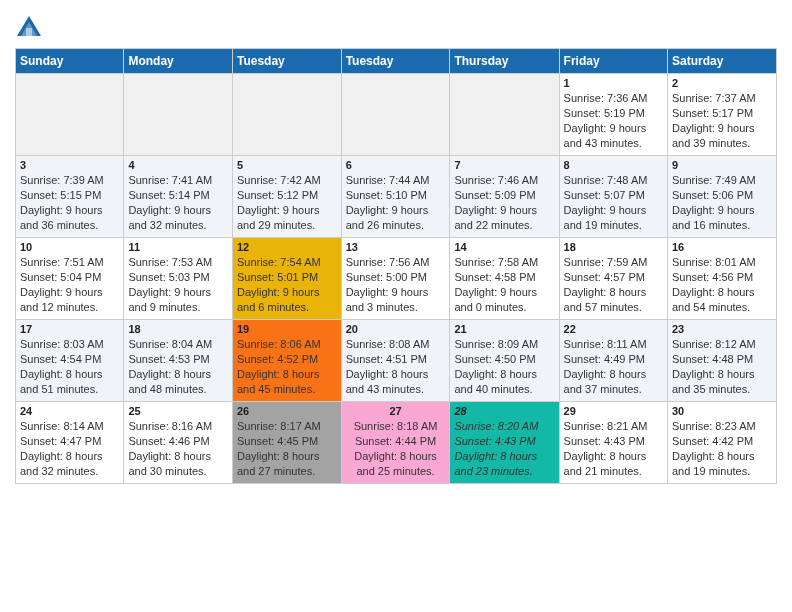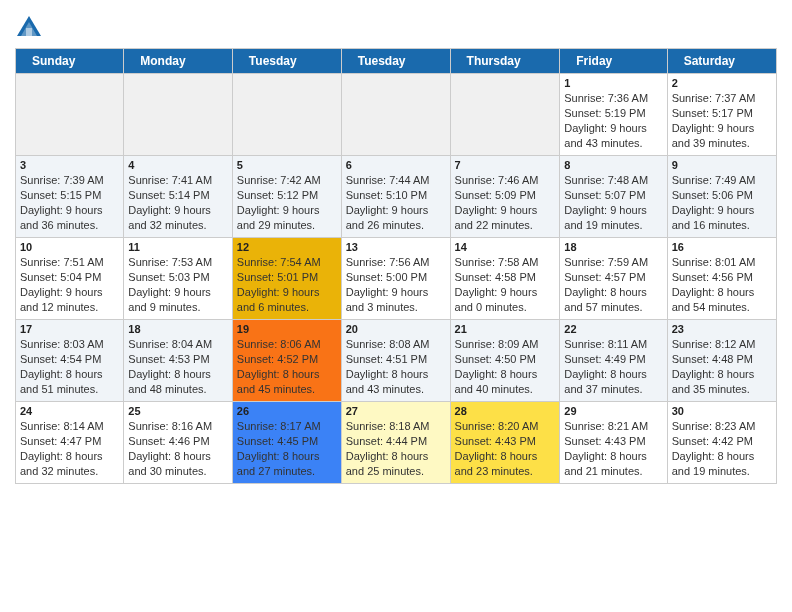--- a/index.html
+++ b/index.html
@@ -59,21 +59,21 @@
     }
     .calendar {
       width: 100%;
       border-collapse: collapse;
     }
     .calendar th {
       background-color: #1a6aad;
       color: #fff;
       font-size: 12px;
       font-weight: bold;
-      padding: 5px 16px;
+      padding: 5px 4px;
       text-align: left;
       border: 1px solid #ccc;
     }
     .calendar td {
       vertical-align: top;
       border: 1px solid #ccc;
       padding: 3px 4px;
       width: 113px;
       height: 82px;
       font-size: 10px;
@@ -243,29 +243,29 @@
         </tr>
         <tr>
           <td style="background: rgb(255, 255, 255);">
             <span class="day-num">24</span>
             <div class="day-info">Sunrise: 8:14 AM<br>Sunset: 4:47 PM<br>Daylight: 8 hours and 32 minutes.</div>
           </td>
           <td style="background: rgb(255, 255, 255);">
             <span class="day-num">25</span>
             <div class="day-info">Sunrise: 8:16 AM<br>Sunset: 4:46 PM<br>Daylight: 8 hours and 30 minutes.</div>
           </td>
-          <td style="background: #3b82f6;">
+          <td style="background: #a3a3a3;">
             <span class="day-num">26</span>
             <div class="day-info">Sunrise: 8:17 AM<br>Sunset: 4:45 PM<br>Daylight: 8 hours and 27 minutes.</div>
           </td>
-          <td style="background: #fef9c3;">
+          <td style="background: #f9a8d4; text-align: center;">
             <span class="day-num">27</span>
             <div class="day-info">Sunrise: 8:18 AM<br>Sunset: 4:44 PM<br>Daylight: 8 hours and 25 minutes.</div>
           </td>
-          <td style="background: #fde047;">
+          <td style="background: #14b8a6; font-style: italic;">
             <span class="day-num">28</span>
             <div class="day-info">Sunrise: 8:20 AM<br>Sunset: 4:43 PM<br>Daylight: 8 hours and 23 minutes.</div>
           </td>
           <td style="background: rgb(255, 255, 255);">
             <span class="day-num">29</span>
             <div class="day-info">Sunrise: 8:21 AM<br>Sunset: 4:43 PM<br>Daylight: 8 hours and 21 minutes.</div>
           </td>
           <td style="background: rgb(255, 255, 255);">
             <span class="day-num">30</span>
             <div class="day-info">Sunrise: 8:23 AM<br>Sunset: 4:42 PM<br>Daylight: 8 hours and 19 minutes.</div>

